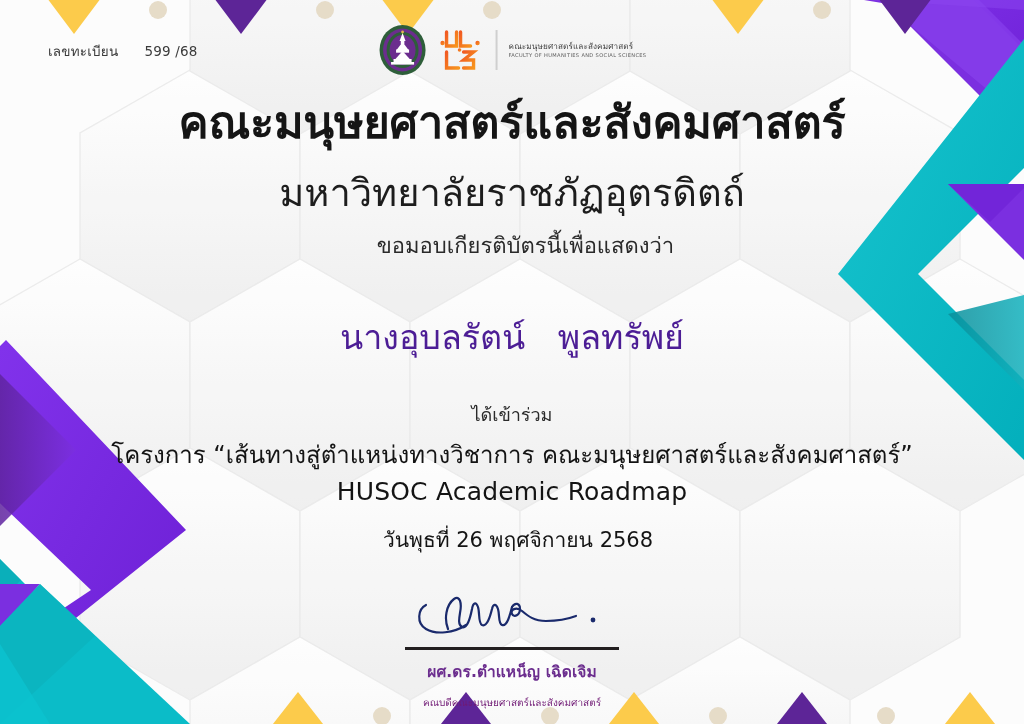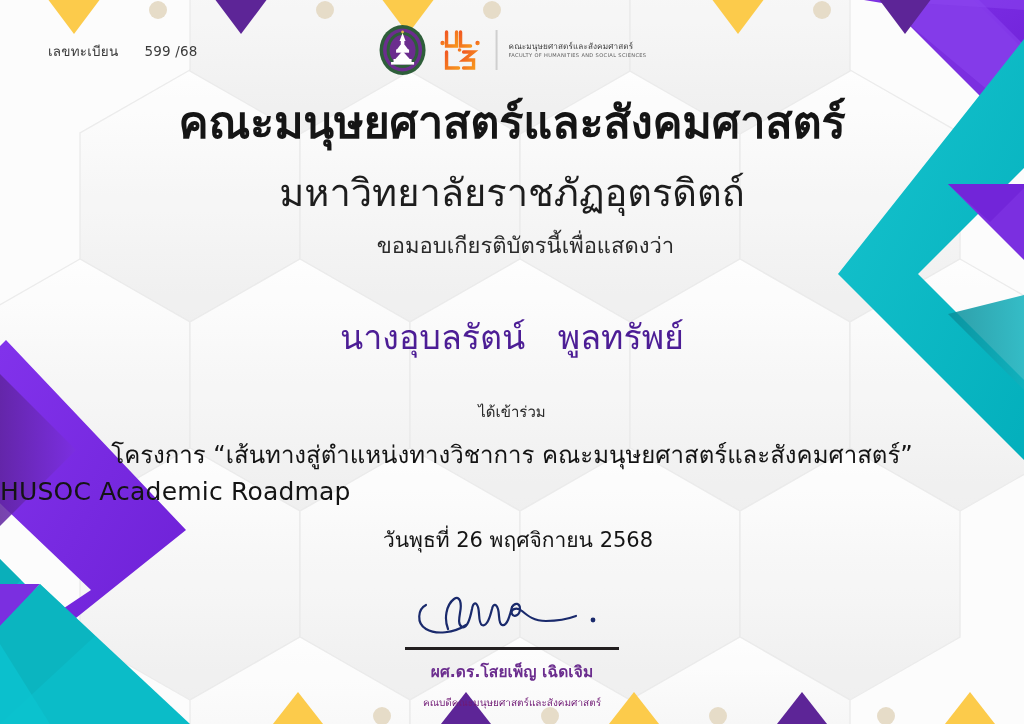--- a/index.html
+++ b/index.html
@@ -90,28 +90,28 @@
   .h3{
     position:absolute; top:228px; left:0; right:0; text-align:center;
     font-size:22px; color:#2a2a2a; font-weight:400;padding-left:27px;
   }
   .recipient{
     position:absolute; top:310px; left:0; right:0; text-align:center;
     font-size:34px; color:#4c1d95; font-weight:400; white-space:pre;
   }
   .joined{
     position:absolute; top:400px; left:0; right:0; text-align:center;
-    font-size:15px; color:#2a2a2a;
+    font-size:18px; color:#2a2a2a;
   }
   .project{
     position:absolute; top:435px; left:0; right:0; text-align:center;
     font-size:24px; color:#141414;
   }
   .project-en{
-    position:absolute; top:477px; left:0; right:0; 
+    position:absolute; top:477px; left:0; right:0; text-align:center;
     font-size:25px; color:#141414; letter-spacing:.2px;
   }
   .date{
     position:absolute; top:523px; left:12px; right:0; text-align:center;
     font-size:21px; color:#141414;
   }
 
   
   .sig-wrap{
     position:absolute; top:585px; left:0; right:0;
@@ -332,18 +332,18 @@
     <div class="sig-wrap">
       <svg class="sig-img" viewBox="0 0 200 60" aria-hidden="true">
         <g fill="none" stroke="#1A2A6C" stroke-width="2.2" stroke-linecap="round" stroke-linejoin="round">
           <path d="M14 20 C6 24, 4 38, 14 44 C24 50, 42 48, 54 40"></path>
           <path d="M36 44 C32 34, 34 20, 42 14 C48 10, 50 18, 48 28 C47 34, 46 40, 50 42 C55 44, 58 34, 60 24 C61 18, 64 16, 66 22 C68 28, 66 38, 70 40 C75 42, 78 32, 80 24 C81 19, 84 18, 86 24 C88 31, 86 38, 90 40 C95 42, 98 30, 100 22"></path>
           <path d="M100 22 C103 17, 108 18, 108 24 C108 30, 102 33, 100 29 C98 25, 104 21, 110 26 C116 31, 122 36, 134 36 C146 36, 156 34, 164 31"></path>
         </g>
         <circle cx="181" cy="35" r="2.4" fill="#1A2A6C"></circle>
       </svg>
       <div class="sig-line"></div>
-      <div class="sig-name">ผศ.ดร.โสยเพ็ญ เฉิดเจิม</div>
+      <div class="sig-name">ผศ.ดร.ตำแหน็ญ เฉิดเจิม</div>
       <div class="sig-title">คณบดีคณะมนุษยศาสตร์และสังคมศาสตร์</div>
     </div>
 
   </div>
 </div>
 
 </body></html>

